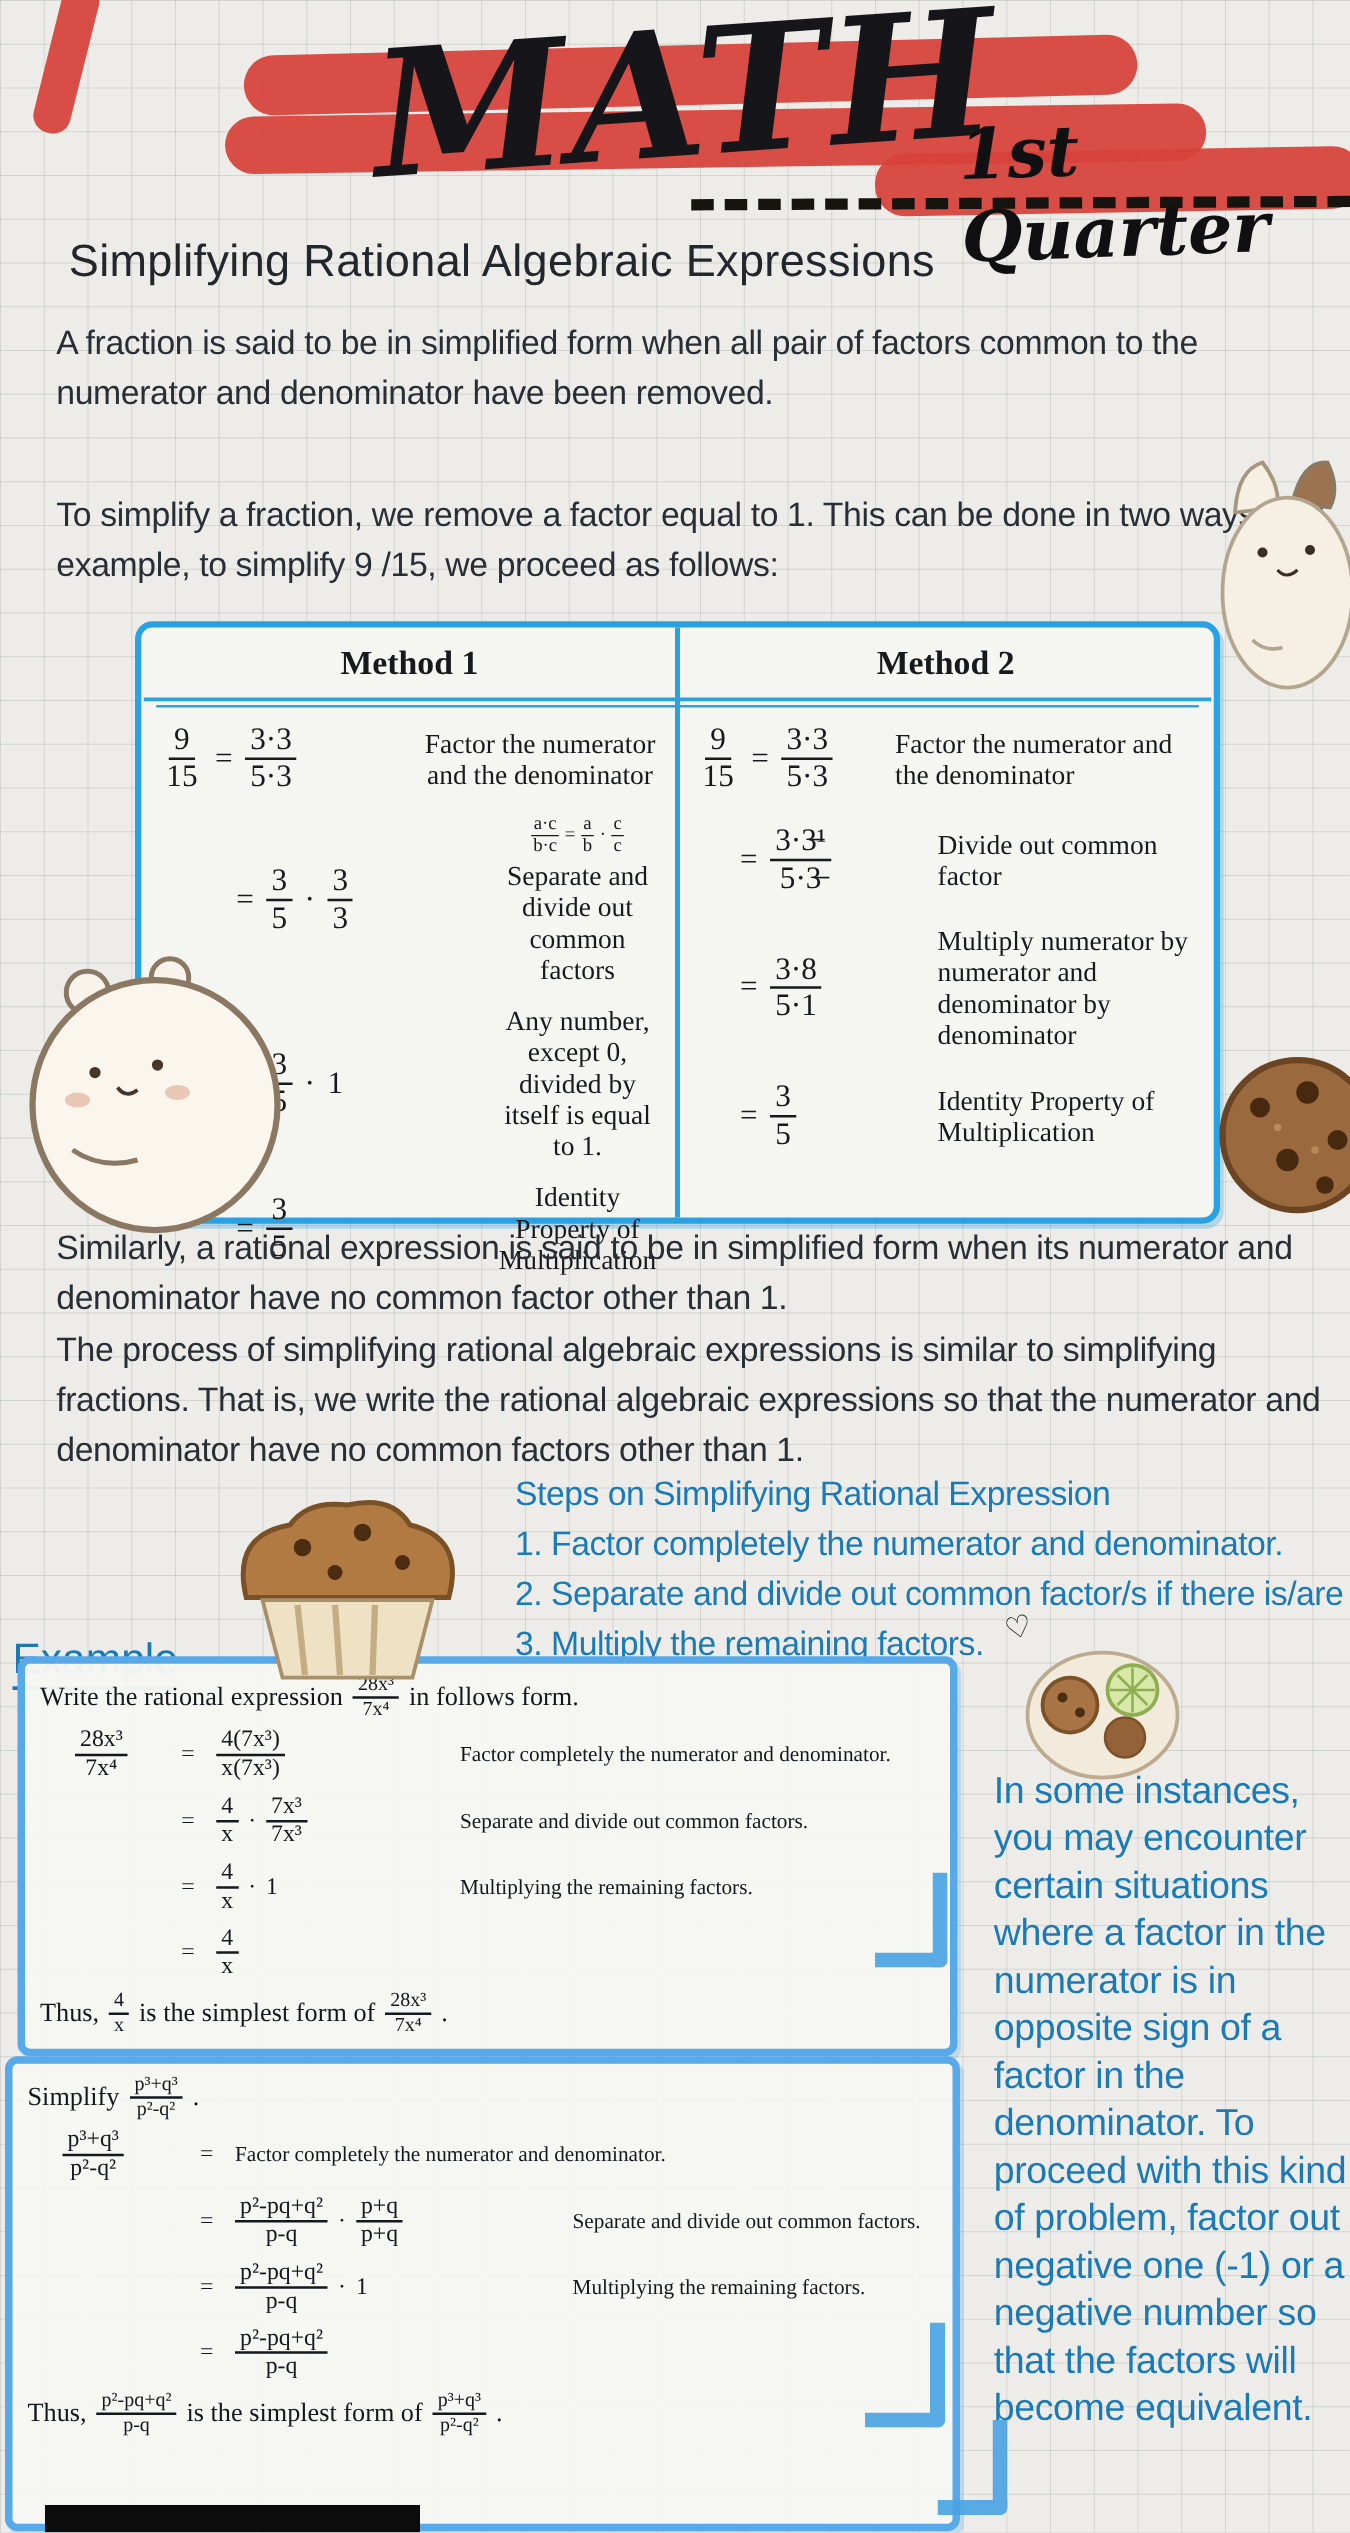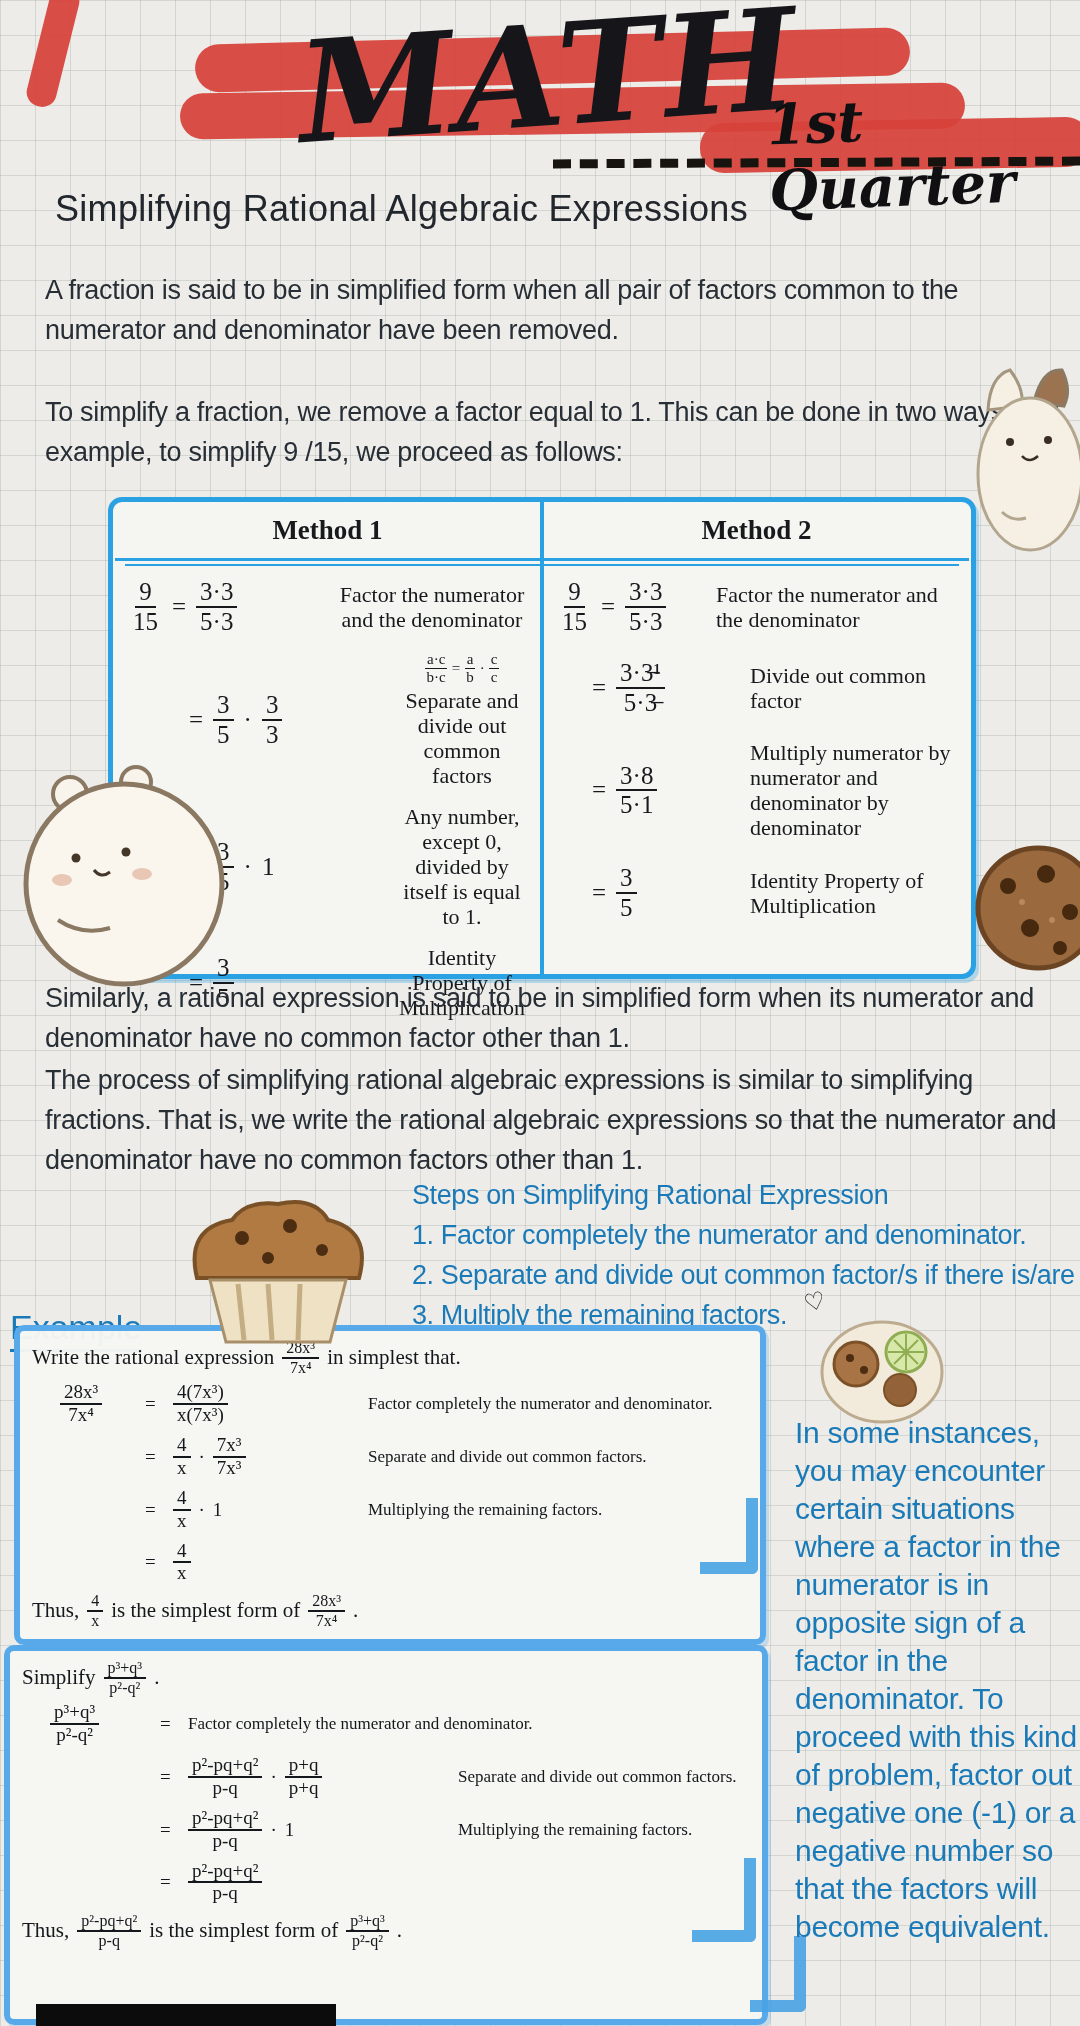--- a/index.html
+++ b/index.html
@@ -17,21 +17,21 @@
   #stroke2{left:180px;top:88px;width:785px;height:46px;transform:rotate(-.8deg);}
   #stroke3{left:700px;top:120px;width:390px;height:50px;transform:rotate(-1deg);}
   #stroke4{left:38px;top:-14px;width:30px;height:122px;transform:rotate(14deg);border-radius:14px;}
   .dashline{position:absolute;left:553px;top:158px;width:527px;border-bottom:9px dashed #17130e;transform:rotate(-.3deg);}
   .math-title{position:absolute;left:298px;top:-6px;font:italic 900 140px "DejaVu Serif",serif;color:#15151a;transform:rotate(-4deg);letter-spacing:2px;}
   .quarter{position:absolute;left:768px;top:86px;font:italic 700 56px "DejaVu Serif",serif;color:#101013;transform:rotate(-2deg);}
   .topic{position:absolute;left:55px;top:188px;font-size:36px;color:#22262d;letter-spacing:.3px;}
 
   
   .hand-para{position:absolute;font-size:27px;line-height:40px;letter-spacing:-.3px;color:#272e36;}
-  #p1{left:45px;top:270px;width:1005px;}
+  #p1{left:45px;top:254px;width:1005px;}
   #p2{left:45px;top:392px;width:1015px;}
   #p3{left:45px;top:978px;width:1020px;}
   #p4{left:45px;top:1060px;width:1020px;}
 
   .blue-hand{color:#1a7ab8;margin-top:12px;}
   .steps{position:absolute;left:412px;top:1163px;width:668px;font-size:27px;line-height:40px;letter-spacing:-.4px;}
   .steps div{white-space:nowrap;overflow:hidden;}
   .example-label{position:absolute;left:10px;top:1296px;font-size:34px;border-bottom:3px solid #1a7ab8;padding-bottom:2px;}
   .side-note{position:absolute;left:795px;top:1402px;width:296px;font-size:30px;line-height:38px;letter-spacing:-.3px;}
 
@@ -266,21 +266,21 @@
 
   <div class="example-label blue-hand">Example</div>
 
   <div class="exbox" id="exbox1">
     <div class="ex-intro">
       <span>Write the rational expression</span>
       <span class="frac">
           <span class="num">28x³</span>
           <span class="den">7x⁴</span>
         </span>
-      <span>in simplest that.</span>
+      <span>in follows form.</span>
     </div>
     <div class="ex-rows">
       <div class="ex-row">
         <span class="lead">
           <span class="frac">
               <span class="num">28x³</span>
               <span class="den">7x⁴</span>
             </span>
         </span>
         <span class="eq">=</span>

